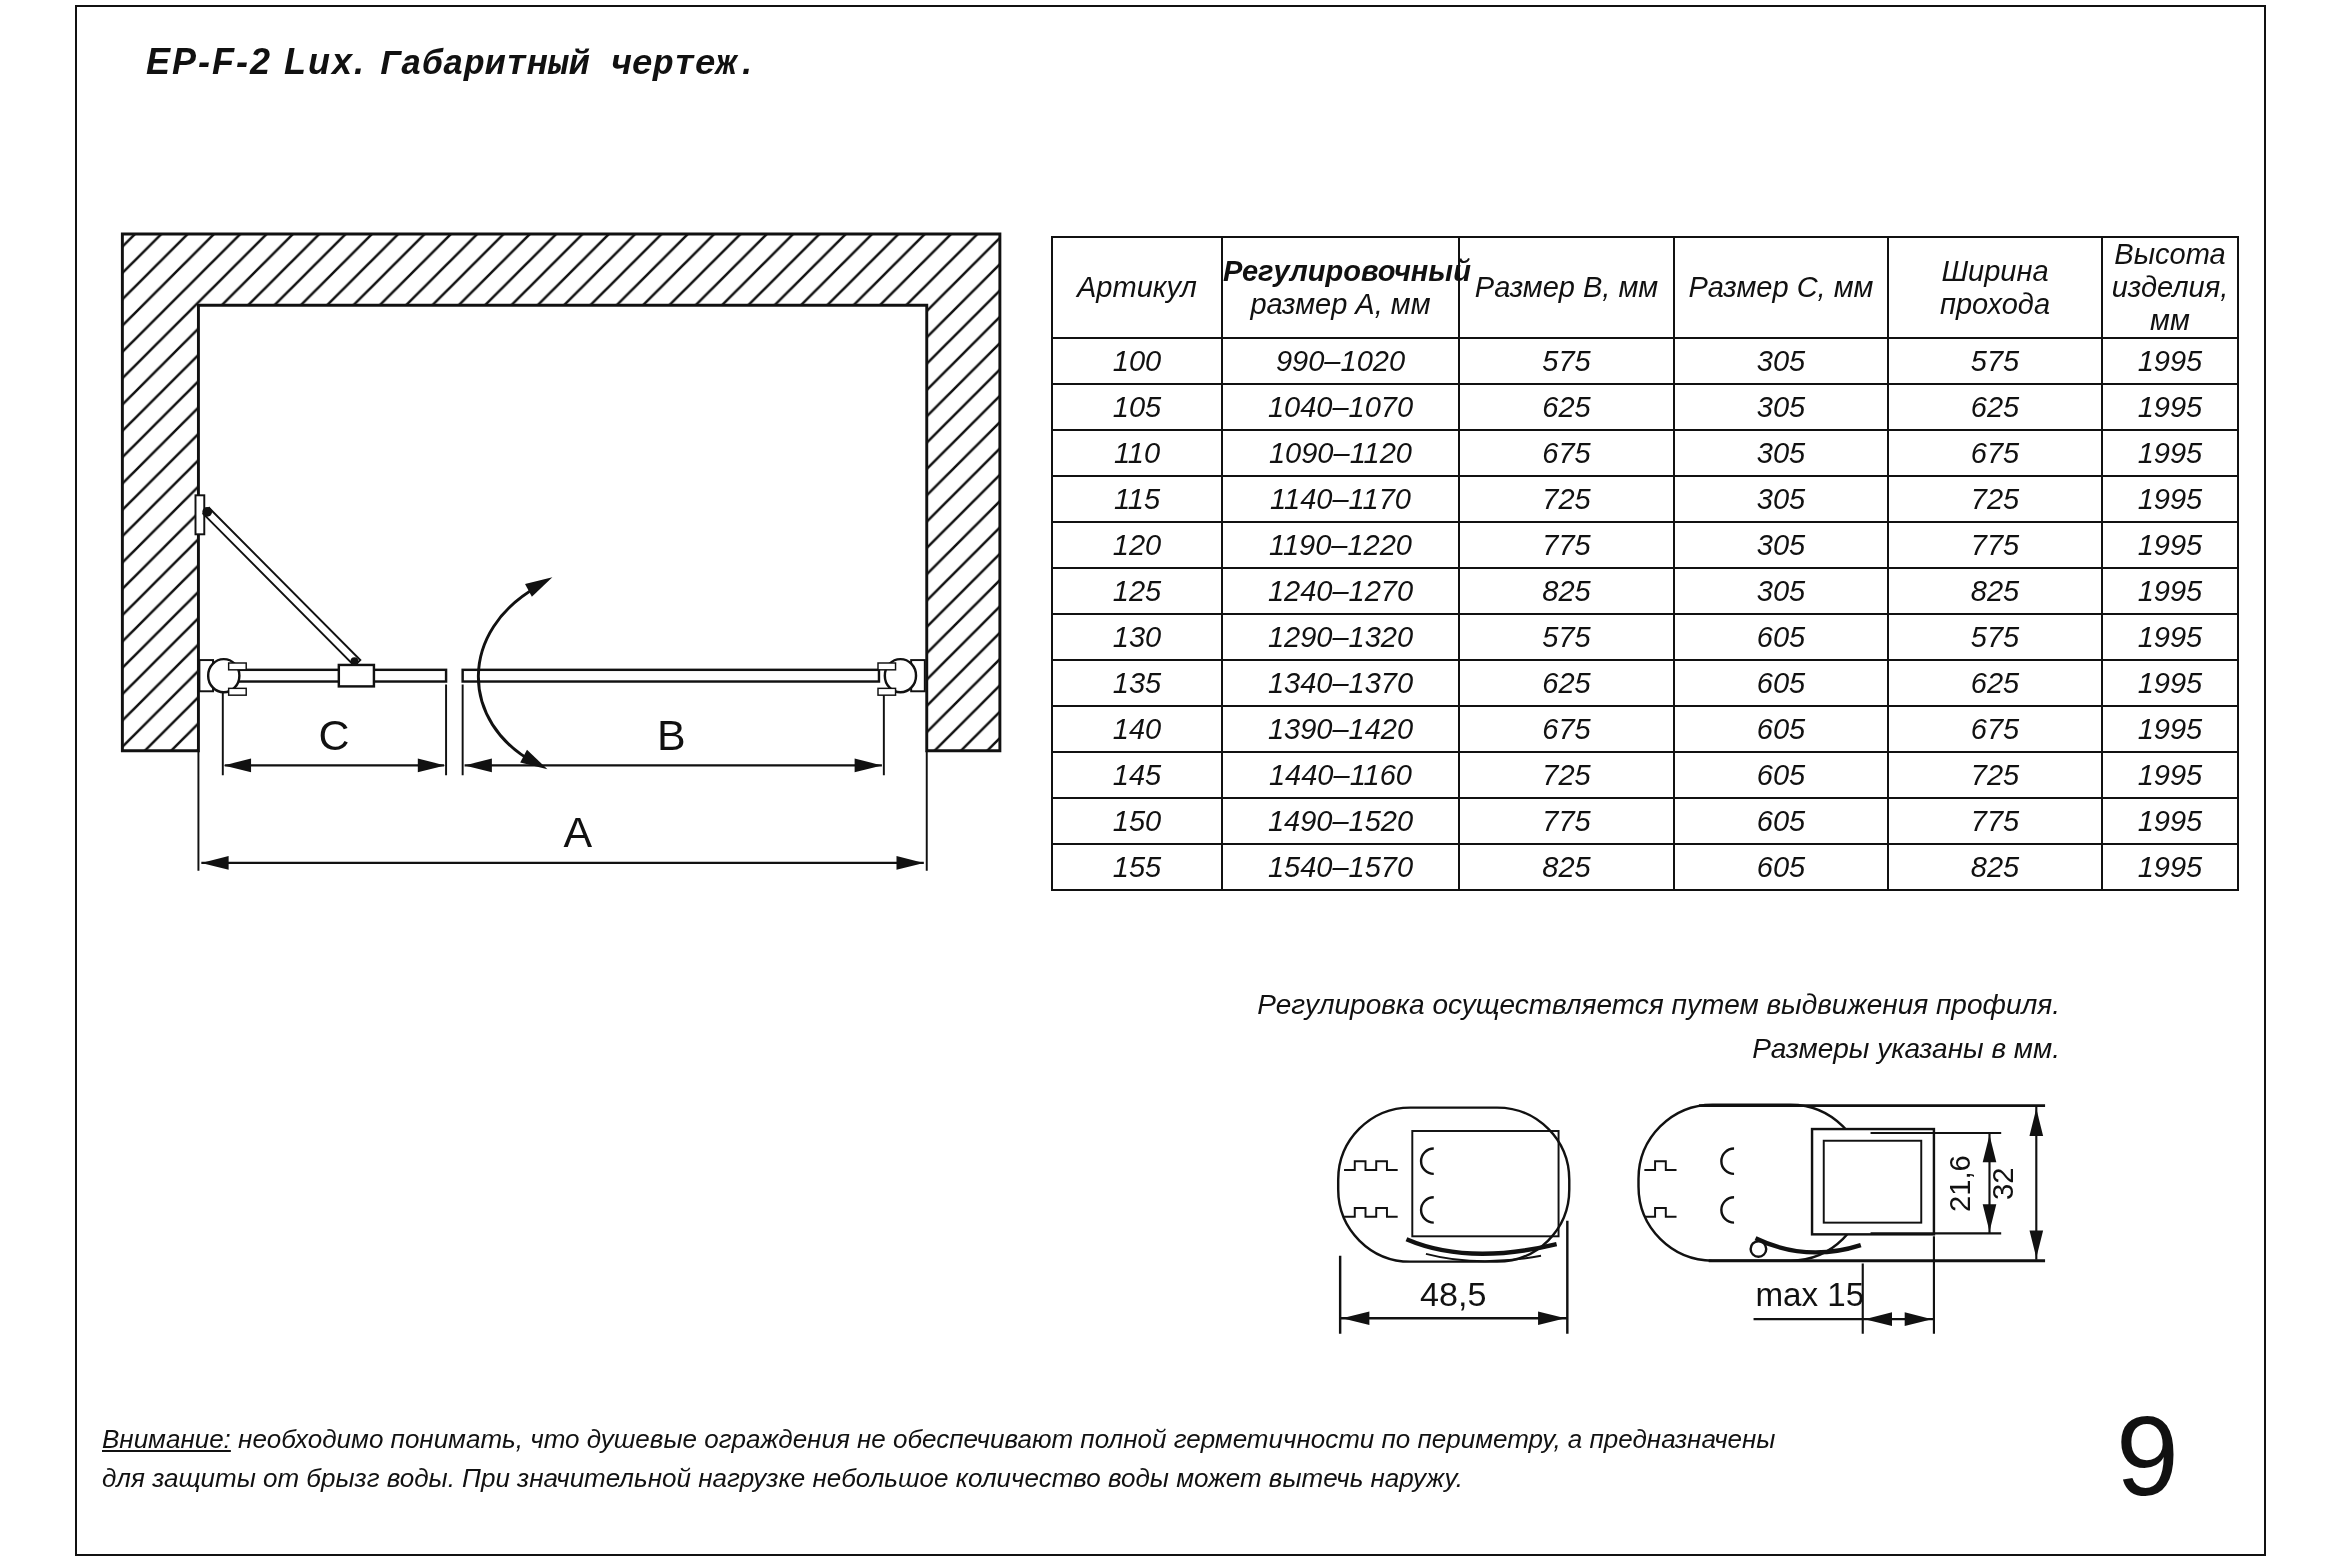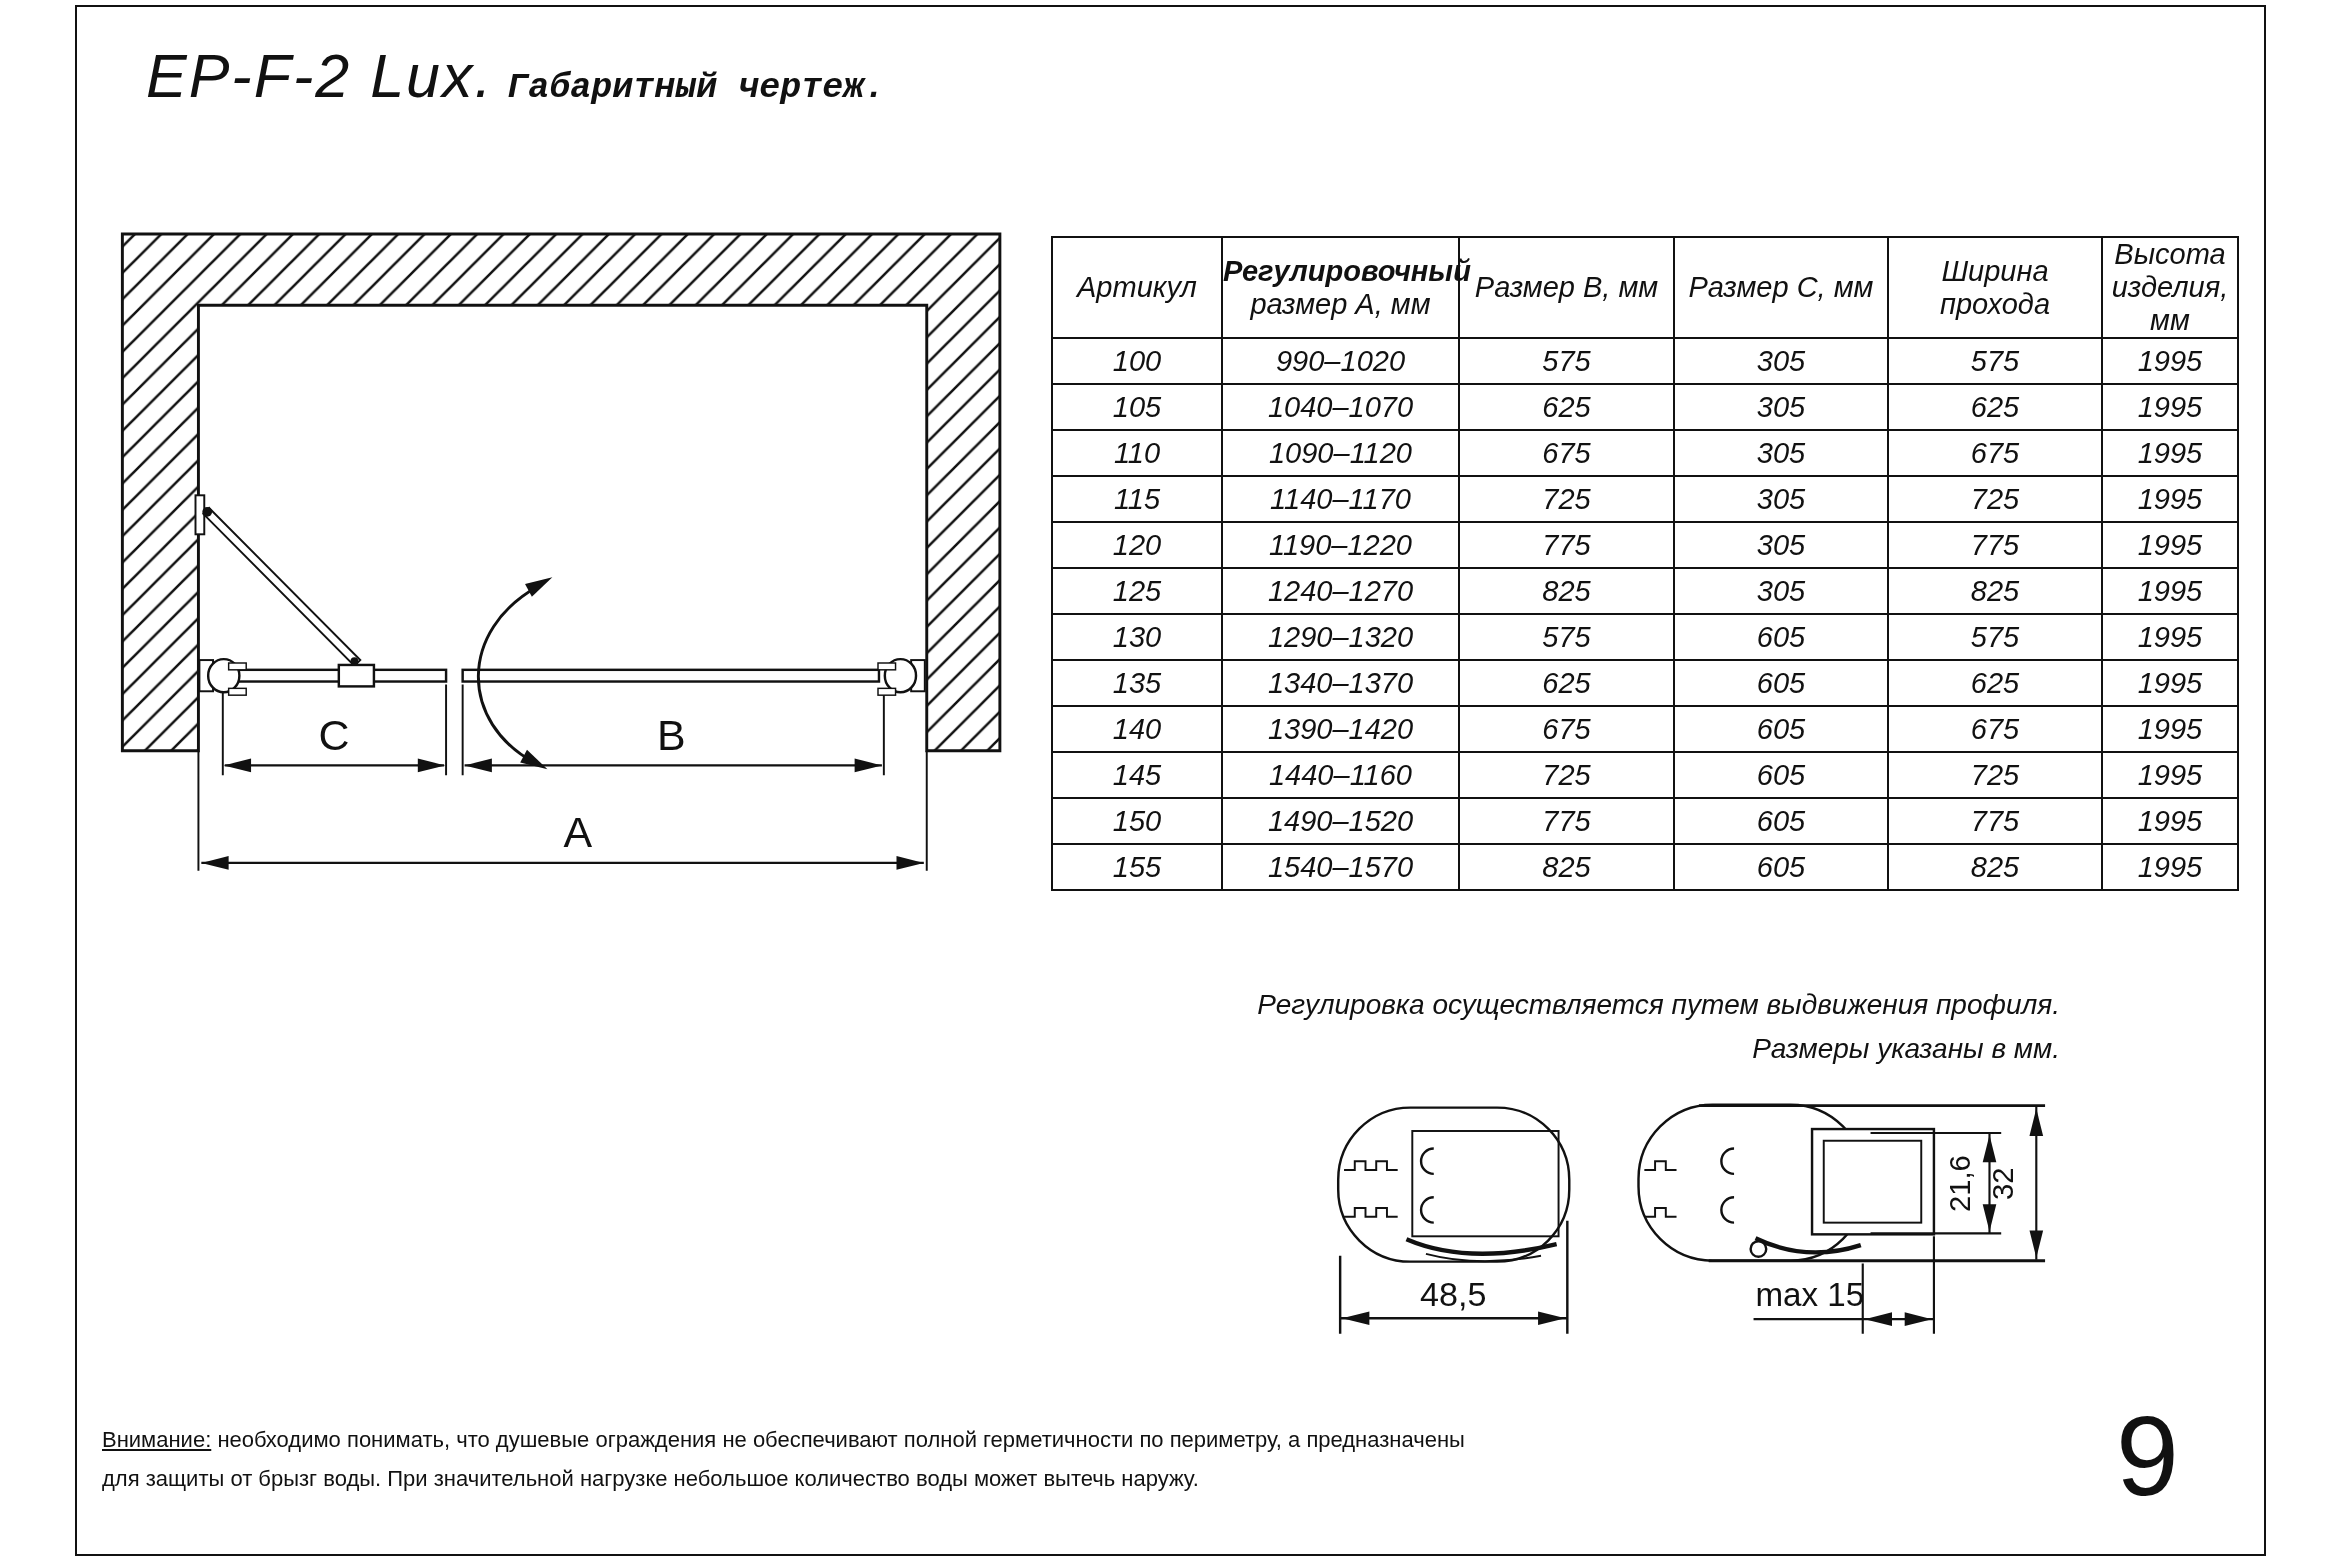--- a/index.html
+++ b/index.html
@@ -1,34 +1,34 @@
 <!DOCTYPE html>
 <html><head>
 <meta charset="utf-8">
 <style>
   html,body{margin:0;padding:0;background:#e8e8e8;}
   .page{position:relative;width:2341px;height:1560px;background:#fff;color:#111;
         font-family:"Liberation Sans",sans-serif;overflow:hidden;}
   .abs{position:absolute;}
   .frame{left:75px;top:4.9px;width:2187px;height:1547px;border:2px solid #111;}
   .title{left:146px;top:41px;white-space:nowrap;}
-  .title .main{font-size:61px;font-style:italic;font-weight:normal;letter-spacing:2px;}
+  .title .main{font-size:36px;font-style:italic;font-weight:bold;letter-spacing:2px;}
   .title .sub{font-size:35px;font-style:italic;font-weight:bold;margin-left:13.7px;font-family:Liberation Mono, monospace;}
   svg.draw{left:0;top:0;width:2341px;height:1560px;}
   svg text{fill:#111;font-family:"Liberation Sans",sans-serif;}
   .spec{left:1051px;top:236px;}
   table{border-collapse:collapse;table-layout:fixed;width:1186px;border:2.9px solid #111;}
   th,td{border:2px solid #111;text-align:center;vertical-align:middle;
         font-style:italic;font-size:29px;color:#111;padding:0;}
   thead th{height:98px;font-weight:normal;line-height:33px;}
   thead th .b{font-weight:bold;font-style:italic;}
   tbody td{height:44px;}
   .pre{white-space:pre-line;}
   .notes{right:281px;top:983px;text-align:right;font-style:italic;font-size:28px;line-height:44px;white-space:nowrap;}
-  .warning{left:102px;top:1420px;font-size:22px;line-height:39px;white-space:nowrap;}
+  .warning{left:102px;top:1420px;font-style:italic;font-size:26px;line-height:39px;white-space:nowrap;}
   .warning .u{text-decoration:underline;}
   .pageno{left:2116px;top:1400px;font-size:113px;line-height:1;}
 </style>
 </head>
 <body>
 
 <div class="page">
 
   <div class="abs frame"></div>
 

